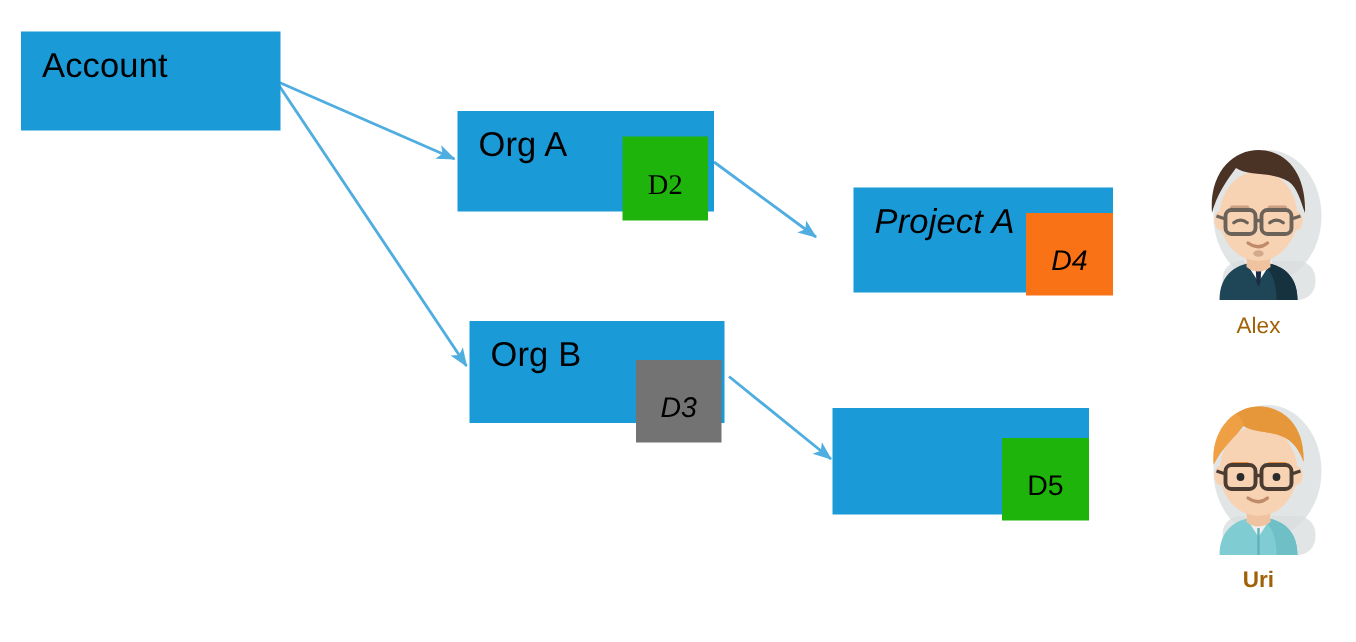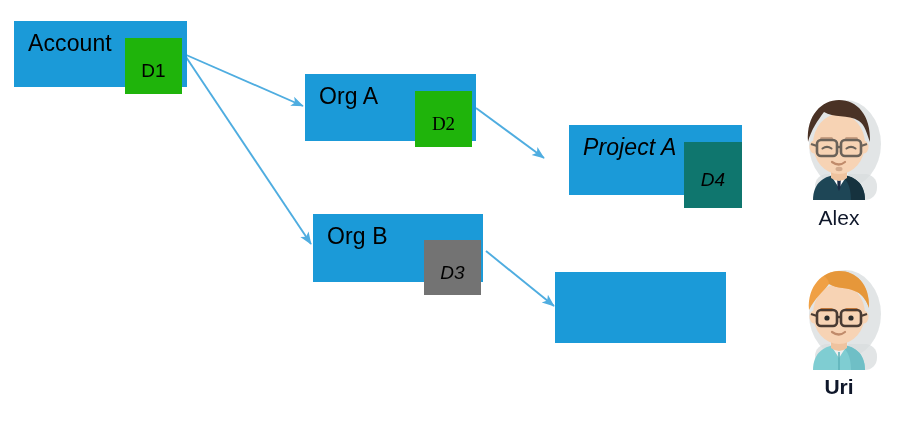--- a/index.html
+++ b/index.html
@@ -76,23 +76,23 @@
   .person-figure {
     position: relative;
     width: 92px;
     height: 108px;
   }
   .person-name {
     position: absolute;
     left: 0;
     width: 92px;
     text-align: center;
-    font-size: 21px;
+    font-size: 15px;
     line-height: 18px;
-    color: #0f172a;
+    color: #a16207;
   }
   .avatar-svg {
     position: absolute;
     left: 0;
     top: 0;
   }
 </style>
 </head>
 <body>
 
@@ -109,47 +109,47 @@
         <line x1="184" y1="54" x2="311" y2="244" stroke="#4FADE0" marker-end="url(#arrowhead)"></line>
         <line x1="476" y1="108" x2="544" y2="158" stroke="#4FADE0" marker-end="url(#arrowhead)"></line>
         <line x1="486" y1="251" x2="554" y2="306" stroke="#4FADE0" marker-end="url(#arrowhead)"></line>
       </g>
   </svg>
 
   <div id="node-layer">
       <div class="node" style="left: 14px; top: 21px; width: 168px; height: 73px;">
         <div class="node-box" style="width: 173px; height: 66px; background: rgb(27, 154, 216);"></div>
         <div class="node-label">Account</div>
-        <div class="node-badge" style="left: 111px; top: 17px; width: 57px; height: 56px; background: rgb(31, 180, 11);">
-          <span>D1</span>
-        </div>
       </div>
       <div class="node" style="left: 305px; top: 74px; width: 167px; height: 73px;">
         <div class="node-box" style="width: 171px; height: 67px; background: rgb(27, 154, 216);"></div>
         <div class="node-label">Org A</div>
         <div class="node-badge" style="left: 110px; top: 17px; width: 57px; height: 56px; background: rgb(31, 180, 11); font-family: Liberation Serif, serif;">
           <span>D2</span>
         </div>
       </div>
       <div class="node" style="left: 313px; top: 214px; width: 168px; height: 72px;">
         <div class="node-box" style="width: 170px; height: 68px; background: rgb(27, 154, 216);"></div>
         <div class="node-label">Org B</div>
         <div class="node-badge" style="left: 111px; top: 26px; width: 57px; height: 55px; background: #737373; font-style: italic;">
           <span>D3</span>
         </div>
       </div>
       <div class="node" style="left: 569px; top: 125px; width: 173px; height: 72px; font-style: italic;">
         <div class="node-box" style="width: 173px; height: 70px; background: rgb(27, 154, 216);"></div>
         <div class="node-label">Project A</div>
-        <div class="node-badge" style="left: 115px; top: 17px; width: 58px; height: 66px; background: #0f766e;">
+        <div class="node-badge" style="left: 115px; top: 17px; width: 58px; height: 55px; background: #f97316;">
           <span>D4</span>
         </div>
       </div>
       <div class="node" style="left: 555px; top: 272px; width: 171px; height: 75px;">
         <div class="node-box" style="width: 171px; height: 71px; background: rgb(27, 154, 216);"></div>
+        <div class="node-badge" style="left: 113px; top: 20px; width: 58px; height: 55px; background: rgb(31, 180, 11);">
+          <span>D5</span>
+        </div>
       </div>
     </div>
 
   <div id="people-layer">
       <div class="person" style="left: 793px; top: 92px;">
         <div class="person-figure">
           <svg class="avatar-svg" width="92" height="108" viewBox="0 0 92 108" xmlns="http://www.w3.org/2000/svg">
             <g>
               <ellipse cx="52" cy="52" rx="36" ry="44" fill="#D8DCDE" opacity="0.75"></ellipse>
               <rect x="22" y="82" width="62" height="26" rx="12" fill="#D8DCDE" opacity="0.75"></rect>

